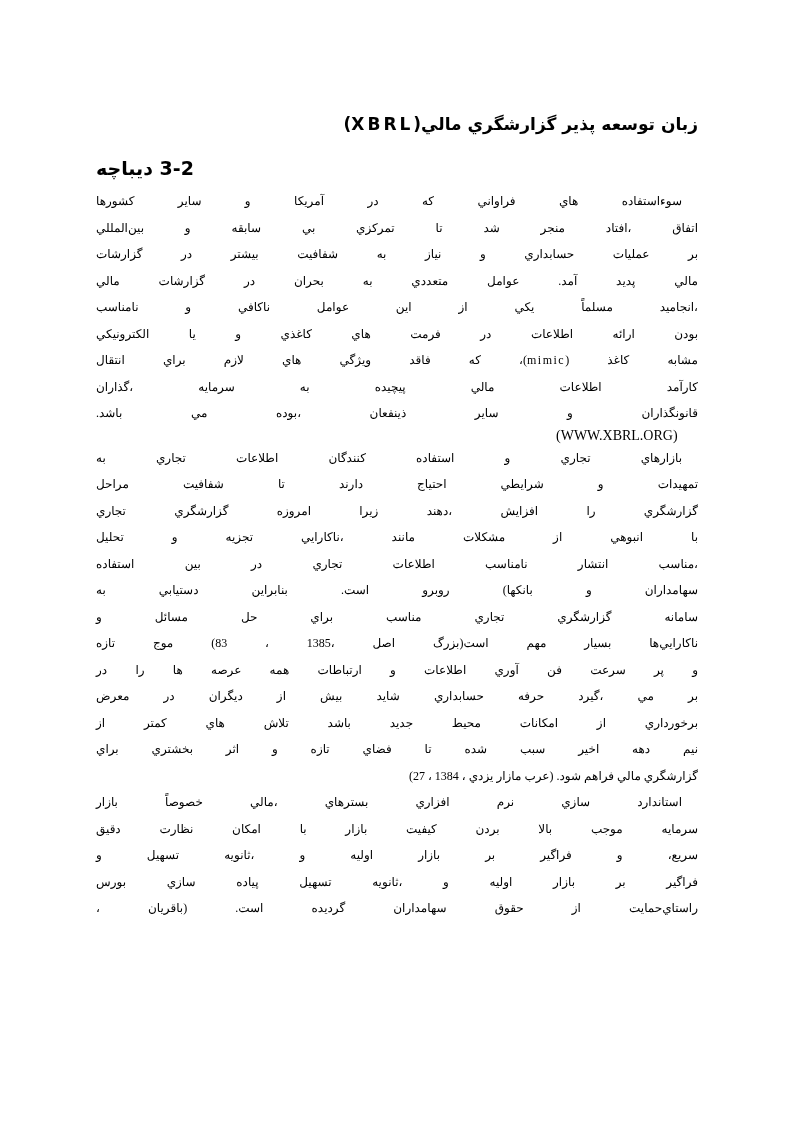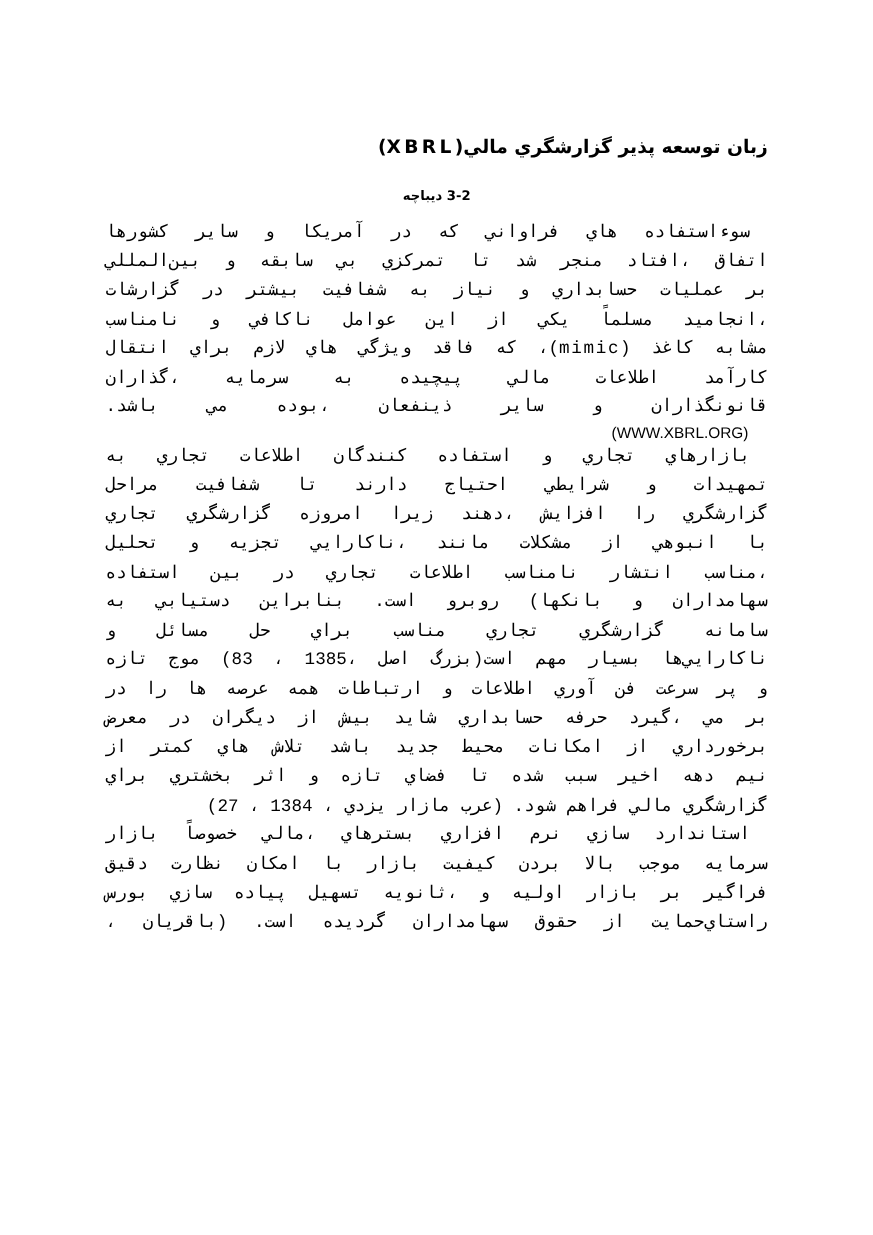--- a/index.html
+++ b/index.html
@@ -23,53 +23,53 @@
       direction: rtl;
     }
     .title {
       font-family: "DejaVu Sans", sans-serif;
       font-weight: bold;
       font-size: 17px;
       letter-spacing: 3px;
       text-align: right;
       height: 32px;
       line-height: 32px;
-      margin-top: 18px;
+      margin-top: 8px;
     }
     .heading {
       font-family: "DejaVu Sans", sans-serif;
       font-weight: bold;
-      font-size: 12px;
+      font-size: 19px;
       letter-spacing: 3px;
-      text-align: center;
+      text-align: left;
       margin-top: 12px;
       height: 32px;
       line-height: 32px;
     }
     .body-lines {
       margin-top: 4px;
     }
     .line {
-      font-family: Liberation Mono, monospace;
-      font-size: 16px;
+      font-family: Liberation Serif, serif;
+      font-size: 12px;
       height: 26.5px;
       line-height: 26.5px;
       white-space: nowrap;
       text-align: justify;
       text-align-last: justify;
       letter-spacing: 1.5px;
     }
     .line.last {
       text-align-last: right;
     }
     .line.first {
       padding-right: 16px;
     }
     .ref-line {
-      font-family: Liberation Sans, sans-serif;
+      font-family: Liberation Serif, serif;
       font-size: 14px;
       direction: ltr;
       text-align: left;
       padding-left: 460px;
       height: 18px;
       line-height: 18px;
       letter-spacing: 0;
     }
   </style>
 </head>
@@ -78,21 +78,23 @@
 <div class="page">
   <div class="title">زبان توسعه پذير گزارشگري مالي(XBRL)</div>
   <div class="heading">3-2 ديباچه</div>
 
   <div class="body-lines">
 
     <div>
       <div class="line first">سوءاستفاده هاي فراواني كه در آمريكا و ساير كشورها</div>
       <div class="line">اتفاق ،افتاد منجر شد تا تمركزي بي سابقه و بين‌المللي</div>
       <div class="line">بر عمليات حسابداري و نياز به شفافيت بيشتر در گزارشات</div>
+      <div class="line">مالي پديد آمد. عوامل متعددي به بحران در گزارشات مالي</div>
       <div class="line">،انجاميد مسلماً يكي از اين عوامل ناكافي و نامناسب</div>
+      <div class="line">بودن ارائه اطلاعات در فرمت هاي كاغذي و يا الكترونيكي</div>
       <div class="line">مشابه كاغذ (mimic)، كه فاقد ويژگي هاي لازم براي انتقال</div>
       <div class="line">كارآمد اطلاعات مالي پيچيده به سرمايه ،گذاران</div>
       <div class="line">قانونگذاران و ساير ذينفعان ،بوده مي باشد.</div>
       <div class="ref-line">(WWW.XBRL.ORG)</div>
     </div>
 
     <div>
       <div class="line first">بازارهاي تجاري و استفاده كنندگان اطلاعات تجاري به</div>
       <div class="line">تمهيدات و شرايطي احتياج دارند تا شفافيت مراحل</div>
       <div class="line">گزارشگري را افزايش ،دهند زيرا امروزه گزارشگري تجاري</div>
@@ -104,17 +106,18 @@
       <div class="line">و پر سرعت فن آوري اطلاعات و ارتباطات همه عرصه ها را در</div>
       <div class="line">بر مي ،گيرد حرفه حسابداري شايد بيش از ديگران در معرض</div>
       <div class="line">برخورداري از امكانات محيط جديد باشد تلاش هاي كمتر از</div>
       <div class="line">نيم دهه اخير سبب شده تا فضاي تازه و اثر بخشتري براي</div>
       <div class="line last">گزارشگري مالي فراهم شود. (عرب مازار يزدي ، 1384 ، 27)</div>
     </div>
 
     <div>
       <div class="line first">استاندارد سازي نرم افزاري بسترهاي ،مالي خصوصاً بازار</div>
       <div class="line">سرمايه موجب بالا بردن كيفيت بازار با امكان نظارت دقيق</div>
+      <div class="line">سريع، و فراگير بر بازار اوليه و ،ثانويه تسهيل و</div>
       <div class="line">فراگير بر بازار اوليه و ،ثانويه تسهيل پياده سازي بورس</div>
       <div class="line">راستاي‌حمايت از حقوق سهامداران گرديده است. (باقريان ،</div>
     </div>
   </div>
 </div>
 
 </body></html>

